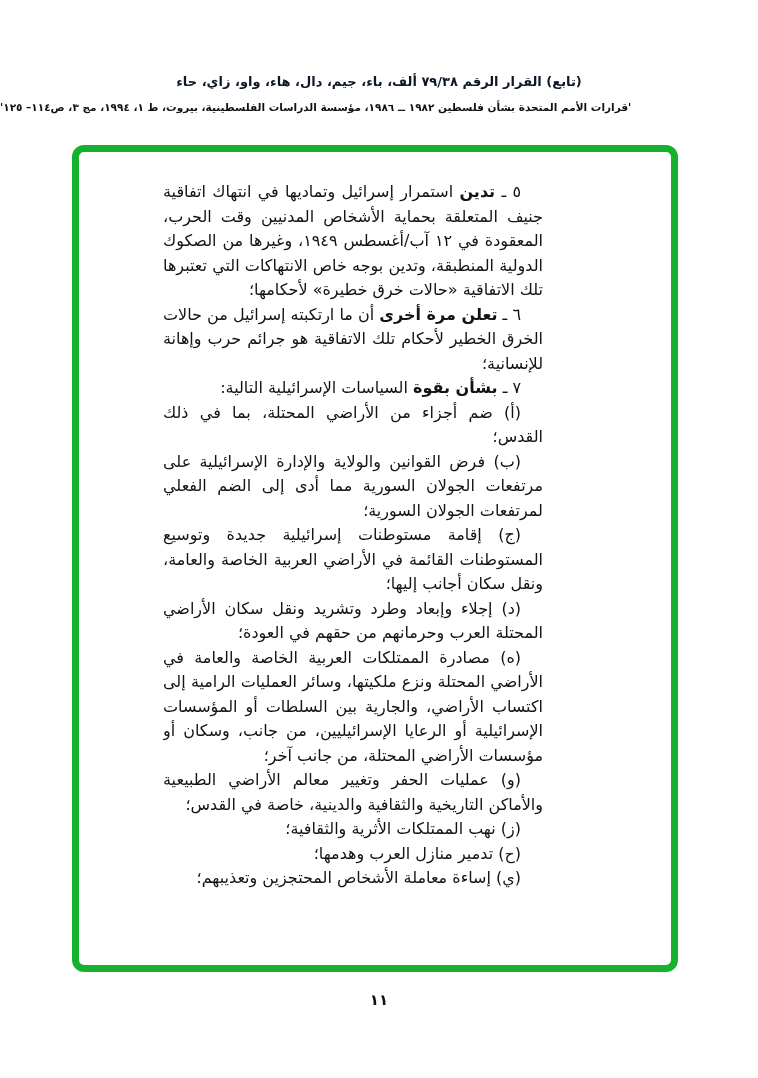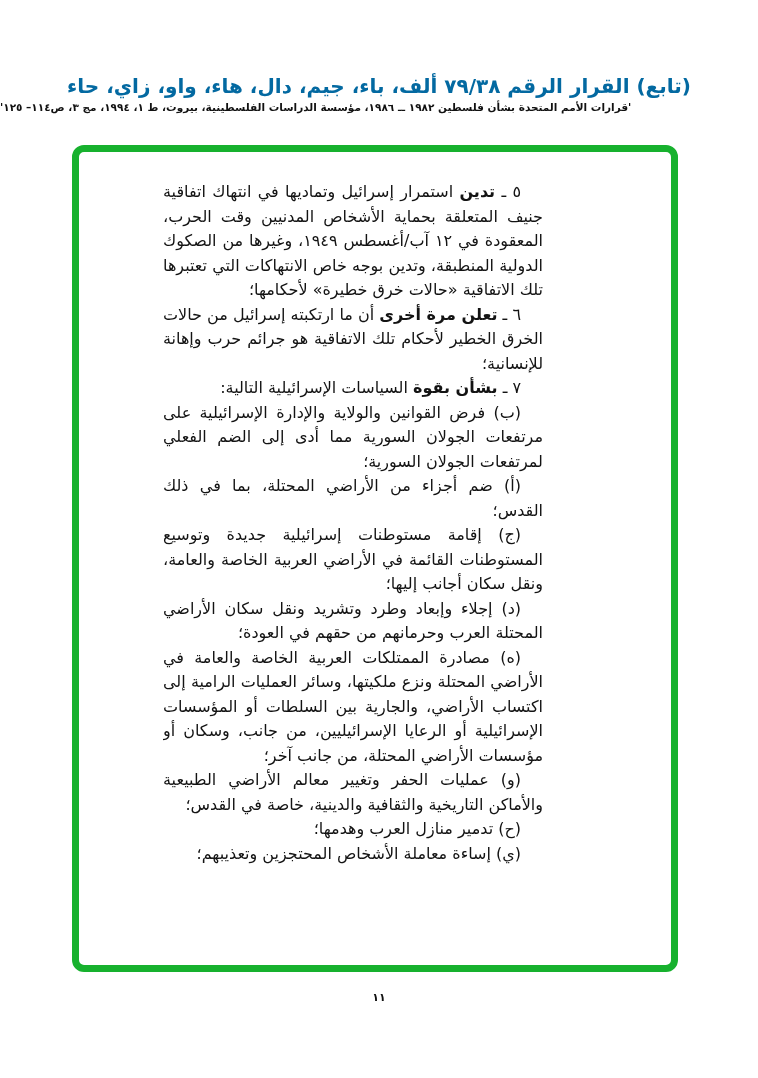--- a/index.html
+++ b/index.html
@@ -15,23 +15,23 @@
     font-family: "DejaVu Sans", sans-serif;
     overflow: hidden;
   }
   .doc-title {
     position: absolute;
     top: 74px;
     left: 0;
     right: 0;
     text-align: center;
     direction: rtl;
-    font-size: 20px;
+    font-size: 13px;
     font-weight: bold;
-    color: #0369a1;
+    color: #0f172a;
     letter-spacing: 0px;
   }
   .doc-source {
     position: absolute;
     top: 101px;
     left: 0;
     right: 0;
     text-align: left;
     direction: rtl;
     font-size: 10.5px;
@@ -71,45 +71,46 @@
     font-weight: bold;
     margin-top: 32px;
   }
   .page-number {
     position: absolute;
     top: 991px;
     left: 0;
     right: 0;
     text-align: center;
     direction: rtl;
-    font-size: 11px;
+    font-size: 15px;
     font-weight: bold;
     color: #111111;
   }
 </style>
 </head>
 <body>
 
 <div class="page">
 
   <div class="doc-title">(تابع) القرار الرقم ٧٩/٣٨ ألف، باء، جيم، دال، هاء، واو، زاي، حاء</div>
 
   <div class="doc-source">'قرارات الأمم المتحدة بشأن فلسطين ١٩٨٢ ــ ١٩٨٦، مؤسسة الدراسات الفلسطينية، بيروت، ط ١، ١٩٩٤، مج ٣، ص١١٤– ١٢٥'</div>
 
   <div class="content-frame" id="content-frame" style="border-color: rgb(23, 177, 46);">
     <div class="doc-body" id="doc-body" dir="rtl">
         <p><span>٥ ـ </span><span class="bold-lead">تدين</span> استمرار إسرائيل وتماديها في انتهاك اتفاقية جنيف المتعلقة بحماية الأشخاص المدنيين وقت الحرب، المعقودة في ١٢ آب/أغسطس ١٩٤٩، وغيرها من الصكوك الدولية المنطبقة، وتدين بوجه خاص الانتهاكات التي تعتبرها تلك الاتفاقية «حالات خرق خطيرة» لأحكامها؛</p>
         <p><span>٦ ـ </span><span class="bold-lead">تعلن مرة أخرى</span> أن ما ارتكبته إسرائيل من حالات الخرق الخطير لأحكام تلك الاتفاقية هو جرائم حرب وإهانة للإنسانية؛</p>
         <p><span>٧ ـ </span><span class="bold-lead">بشأن بقوة</span> السياسات الإسرائيلية التالية:</p>
+        <p><span>(أ) </span>ضم أجزاء من الأراضي المحتلة، بما في ذلك القدس؛</p>
         <p><span>(ب) </span>فرض القوانين والولاية والإدارة الإسرائيلية على مرتفعات الجولان السورية مما أدى إلى الضم الفعلي لمرتفعات الجولان السورية؛</p>
-        <p><span>(أ) </span>ضم أجزاء من الأراضي المحتلة، بما في ذلك القدس؛</p>
         <p><span>(ج) </span>إقامة مستوطنات إسرائيلية جديدة وتوسيع المستوطنات القائمة في الأراضي العربية الخاصة والعامة، ونقل سكان أجانب إليها؛</p>
         <p><span>(د) </span>إجلاء وإبعاد وطرد وتشريد ونقل سكان الأراضي المحتلة العرب وحرمانهم من حقهم في العودة؛</p>
         <p><span>(ه) </span>مصادرة الممتلكات العربية الخاصة والعامة في الأراضي المحتلة ونزع ملكيتها، وسائر العمليات الرامية إلى اكتساب الأراضي، والجارية بين السلطات أو المؤسسات الإسرائيلية أو الرعايا الإسرائيليين، من جانب، وسكان أو مؤسسات الأراضي المحتلة، من جانب آخر؛</p>
         <p><span>(و) </span>عمليات الحفر وتغيير معالم الأراضي الطبيعية والأماكن التاريخية والثقافية والدينية، خاصة في القدس؛</p>
+        <p><span>(ز) </span>نهب الممتلكات الأثرية والثقافية؛</p>
         <p><span>(ح) </span>تدمير منازل العرب وهدمها؛</p>
         <p><span>(ي) </span>إساءة معاملة الأشخاص المحتجزين وتعذيبهم؛</p>
       </div>
   </div>
 
   <div class="page-number">١١</div>
 
 </div>
 
 </body></html>

